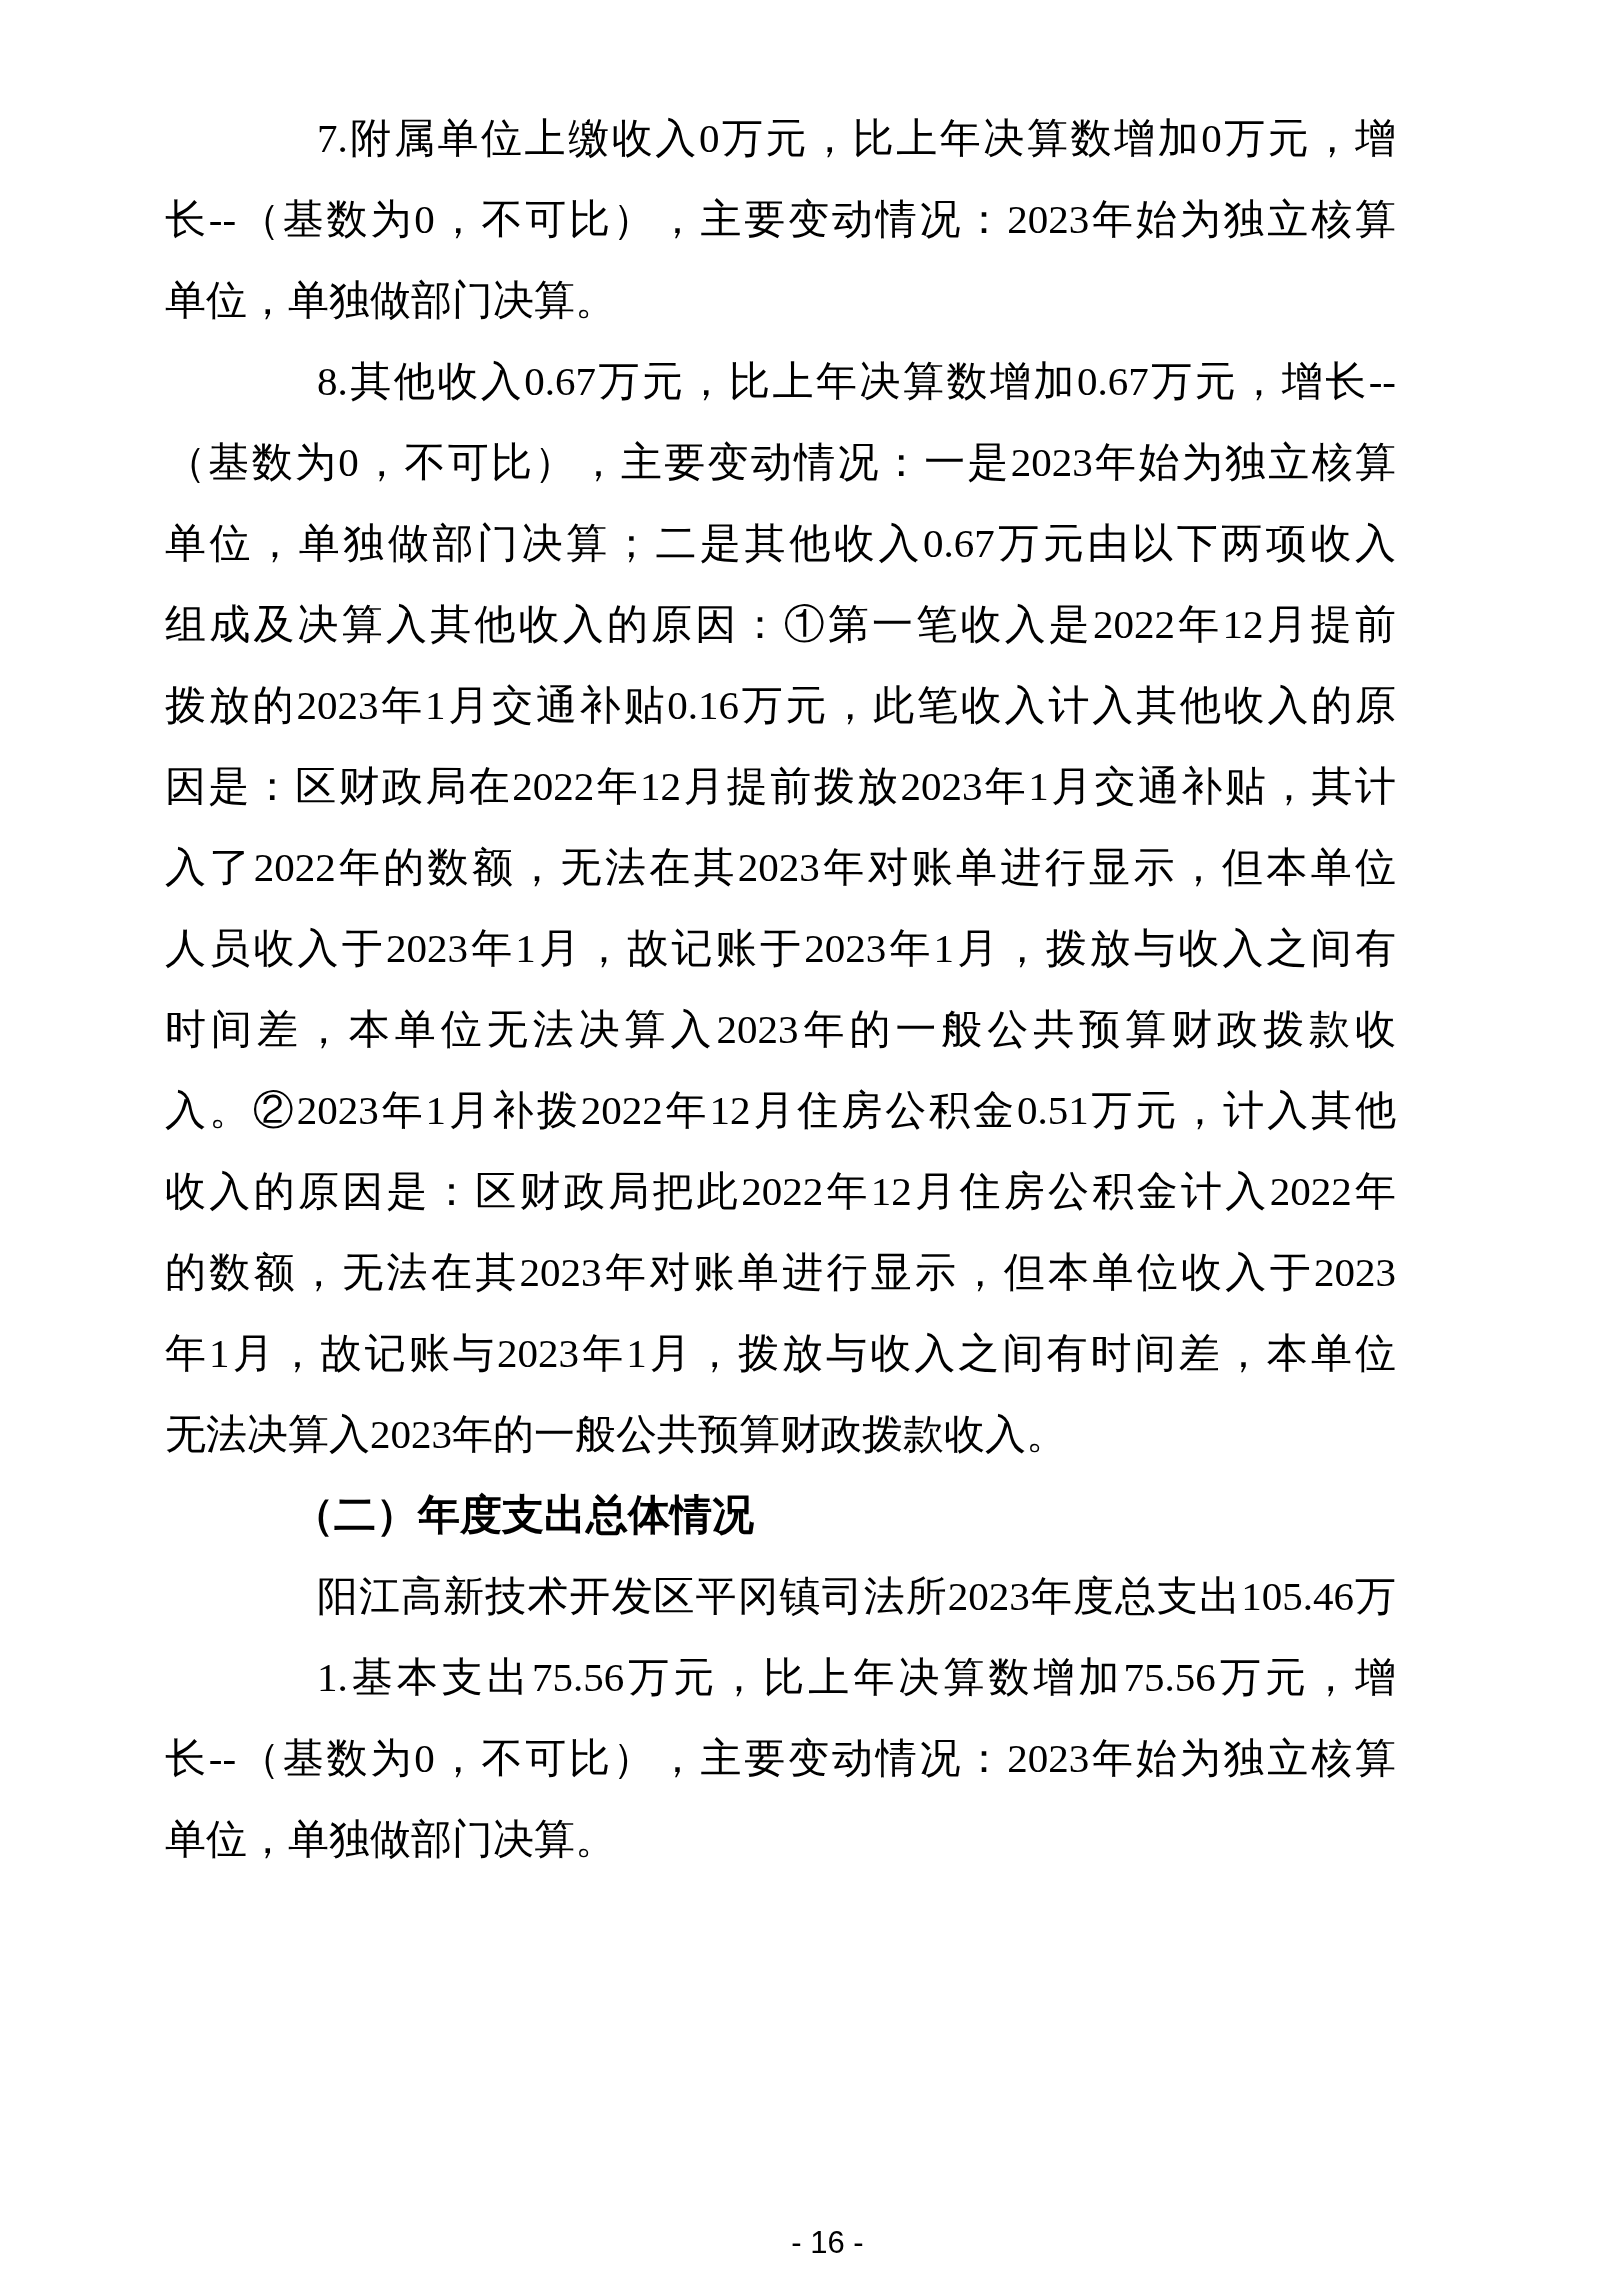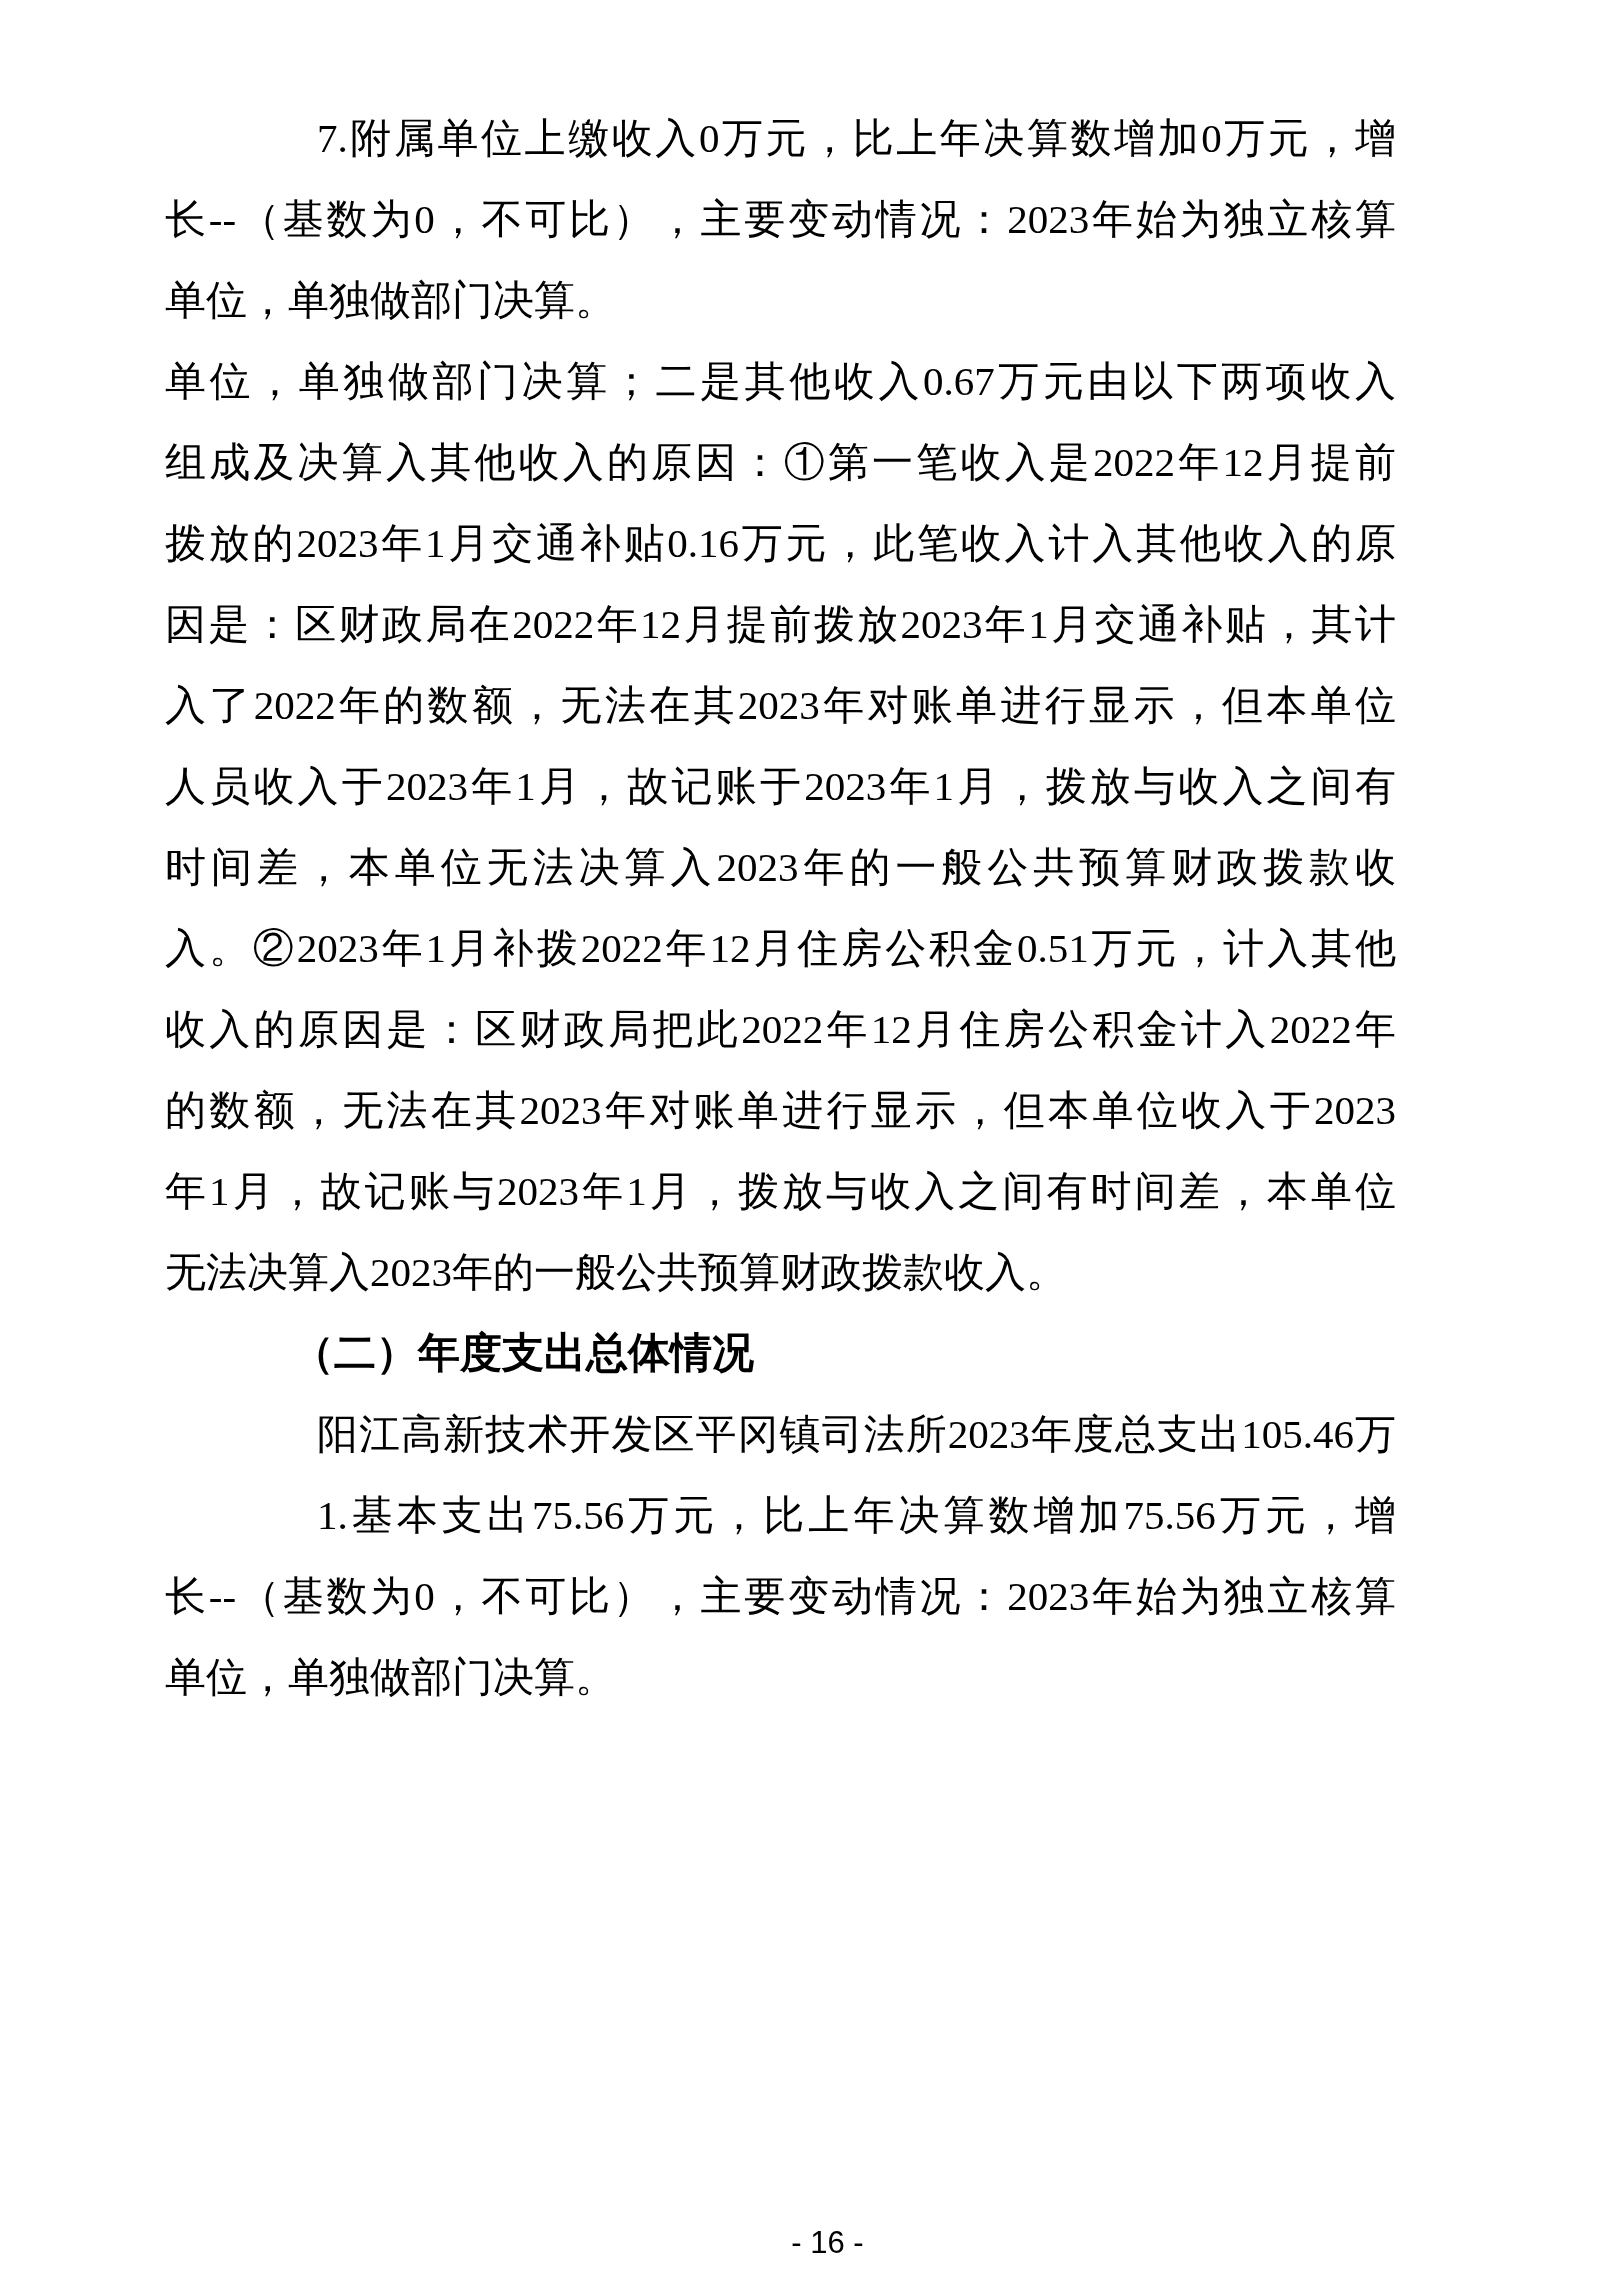--- a/index.html
+++ b/index.html
@@ -59,20 +59,22 @@
 <div class="page">
   <div class="content">
 
     <div class="para">
       <div class="line indent stretch">7.附属单位上缴收入0万元，比上年决算数增加0万元，增</div>
       <div class="line stretch">长--（基数为0，不可比），主要变动情况：2023年始为独立核算</div>
       <div class="line">单位，单独做部门决算。</div>
     </div>
 
     <div class="para">
+      <div class="line indent stretch">8.其他收入0.67万元，比上年决算数增加0.67万元，增长--</div>
+      <div class="line stretch">（基数为0，不可比），主要变动情况：一是2023年始为独立核算</div>
       <div class="line stretch">单位，单独做部门决算；二是其他收入0.67万元由以下两项收入</div>
       <div class="line stretch">组成及决算入其他收入的原因：①第一笔收入是2022年12月提前</div>
       <div class="line stretch">拨放的2023年1月交通补贴0.16万元，此笔收入计入其他收入的原</div>
       <div class="line stretch">因是：区财政局在2022年12月提前拨放2023年1月交通补贴，其计</div>
       <div class="line stretch">入了2022年的数额，无法在其2023年对账单进行显示，但本单位</div>
       <div class="line stretch">人员收入于2023年1月，故记账于2023年1月，拨放与收入之间有</div>
       <div class="line stretch">时间差，本单位无法决算入2023年的一般公共预算财政拨款收</div>
       <div class="line stretch">入。②2023年1月补拨2022年12月住房公积金0.51万元，计入其他</div>
       <div class="line stretch">收入的原因是：区财政局把此2022年12月住房公积金计入2022年</div>
       <div class="line stretch">的数额，无法在其2023年对账单进行显示，但本单位收入于2023</div>

